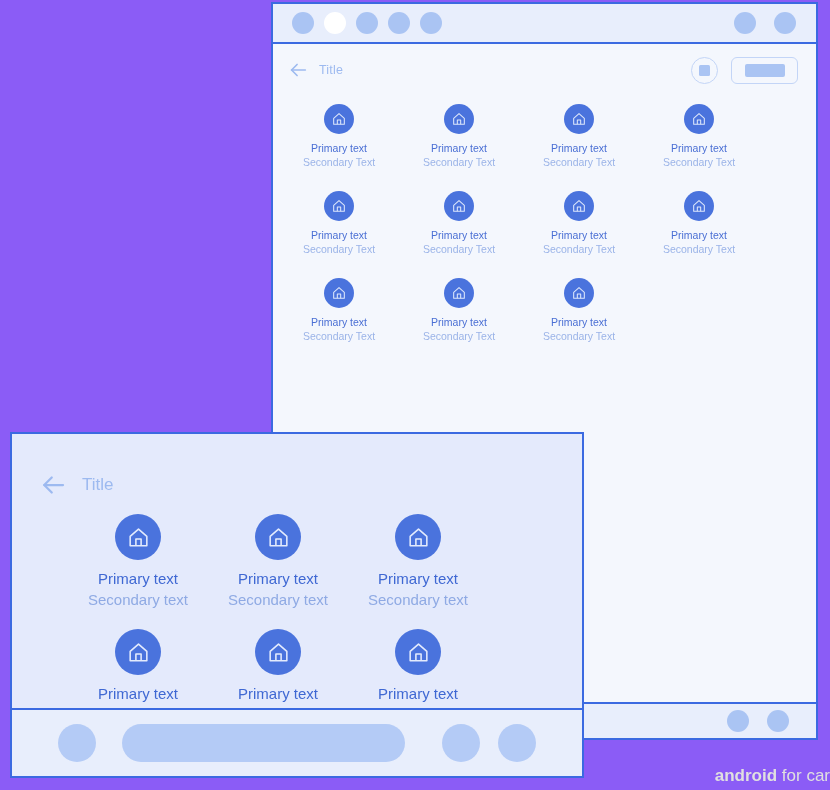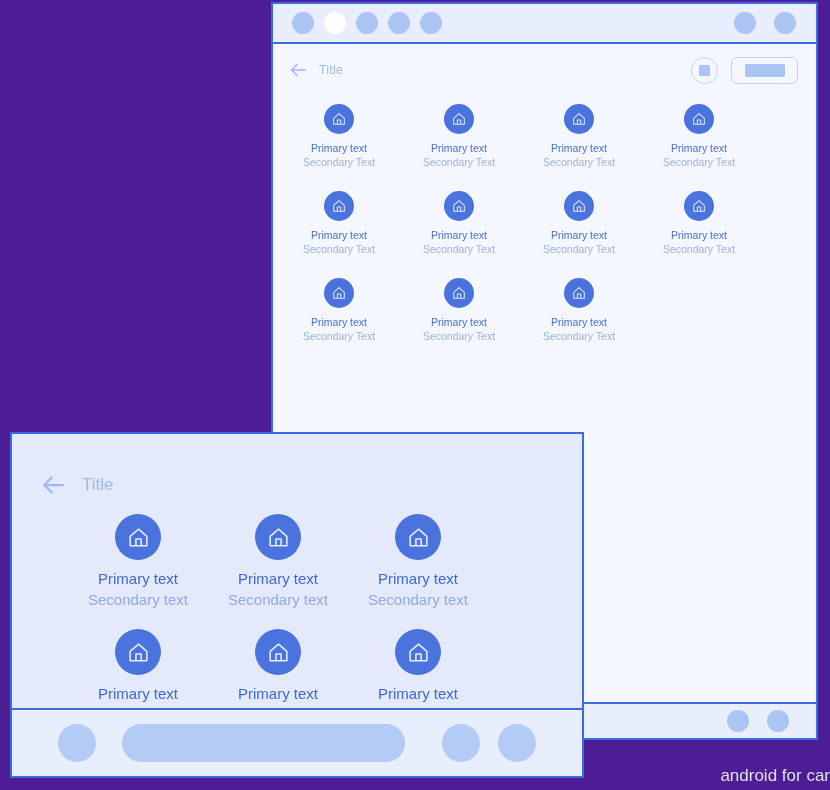--- a/index.html
+++ b/index.html
@@ -3,21 +3,21 @@
 <meta charset="utf-8">
 <style>
   * { box-sizing: border-box; }
   html, body {
     margin: 0; padding: 0;
     width: 830px; height: 790px;
     background: #ffffff;
     font-family: "Liberation Sans", sans-serif;
     overflow: hidden;
   }
-  #root { position: relative; width: 830px; height: 790px; background:#4c1d95; }
+  #root { position: relative; width: 830px; height: 790px; background:#8b5cf6; }
 
   
   .window { position: absolute; border: 2px solid #3b6ae1; }
 
   
   #back-window {
     left: 271px; top: 2px;
     width: 547px; height: 738px;
     background: #f4f7fd;
   }
@@ -122,21 +122,21 @@
   #fb-dot-left { width: 38px; height: 38px; border-radius: 50%; background: #b4cbf6; margin-left: 46px; }
   #fb-pill { width: 283px; height: 38px; border-radius: 19px; background: #b4cbf6; margin-left: 26px; }
   #fb-right { margin-left: auto; margin-right: 46px; display: flex; gap: 18px; }
   .fb-dot { width: 38px; height: 38px; border-radius: 50%; background: #b4cbf6; }
 
   
   #watermark {
     position: absolute; right: 0px; bottom: 4px;
     font-size: 17px; color: #e0e0e0; white-space: nowrap;
   }
-  #watermark .wm-strong { font-weight: normal; }
+  #watermark .wm-strong { font-weight: bold; }
 </style>
 </head>
 <body>
 
 <div id="root">
 
   <div class="window" id="back-window">
 
     <div id="back-status-bar">
       <div id="back-status-left">

